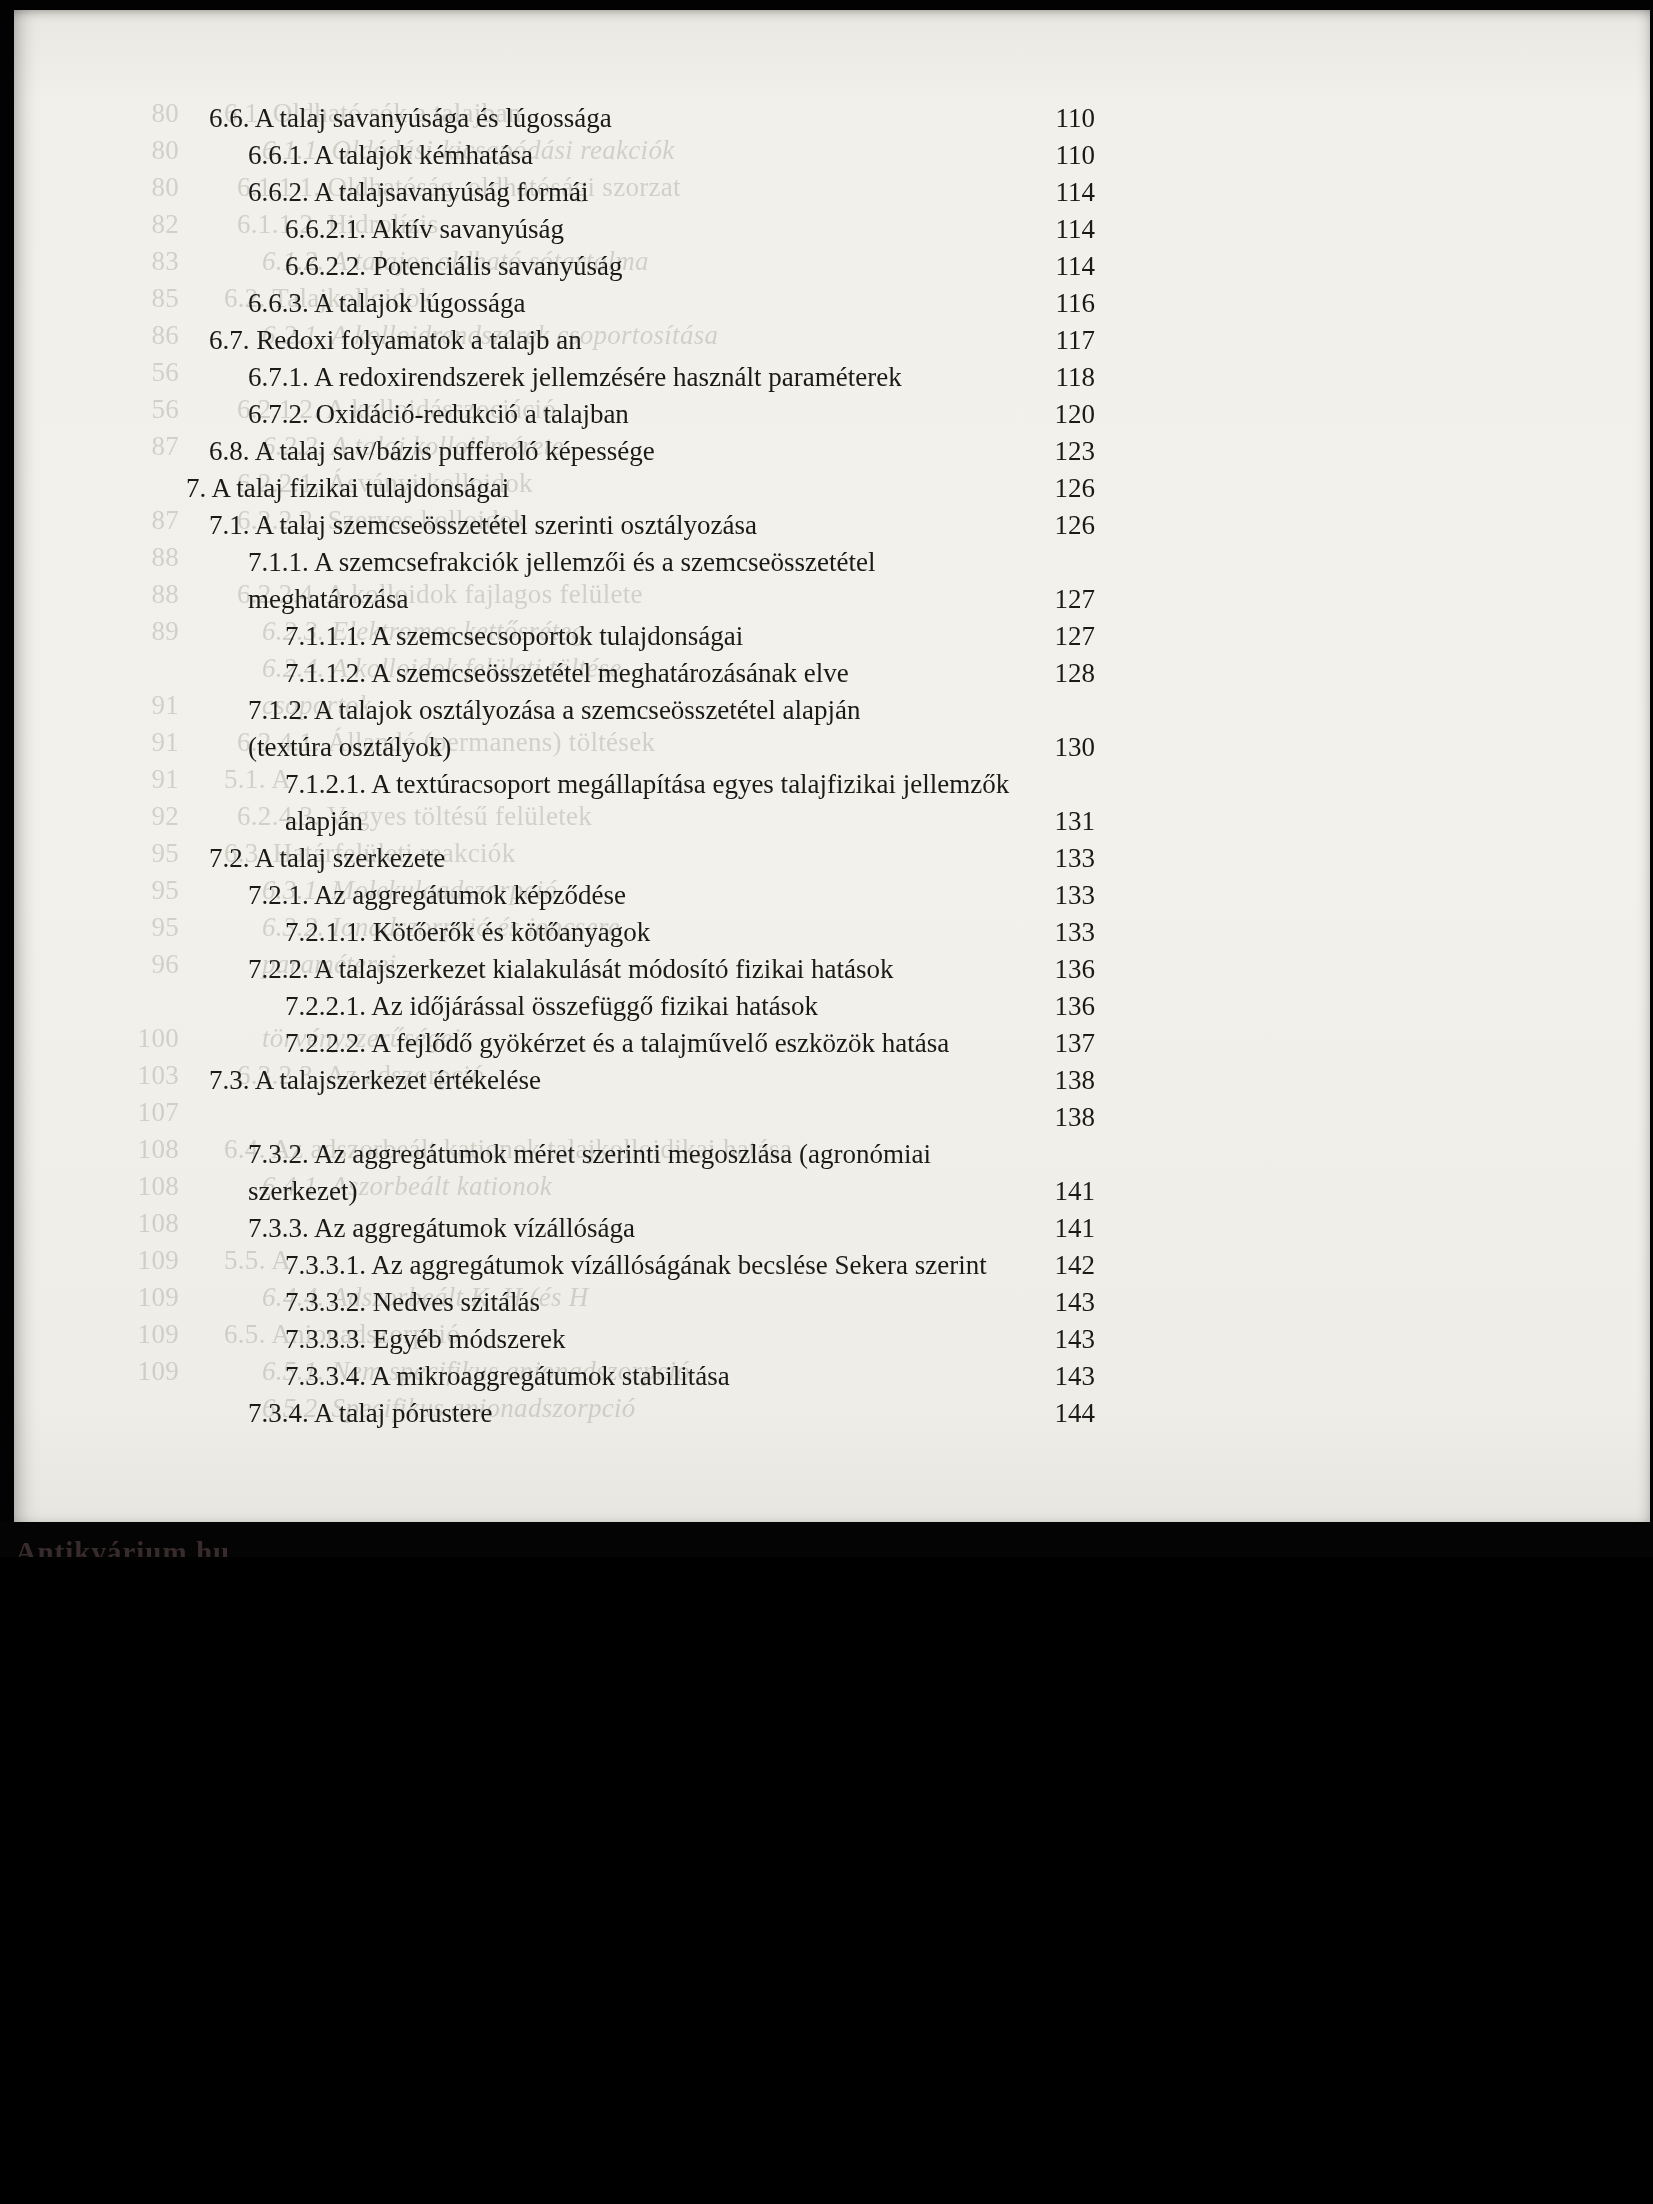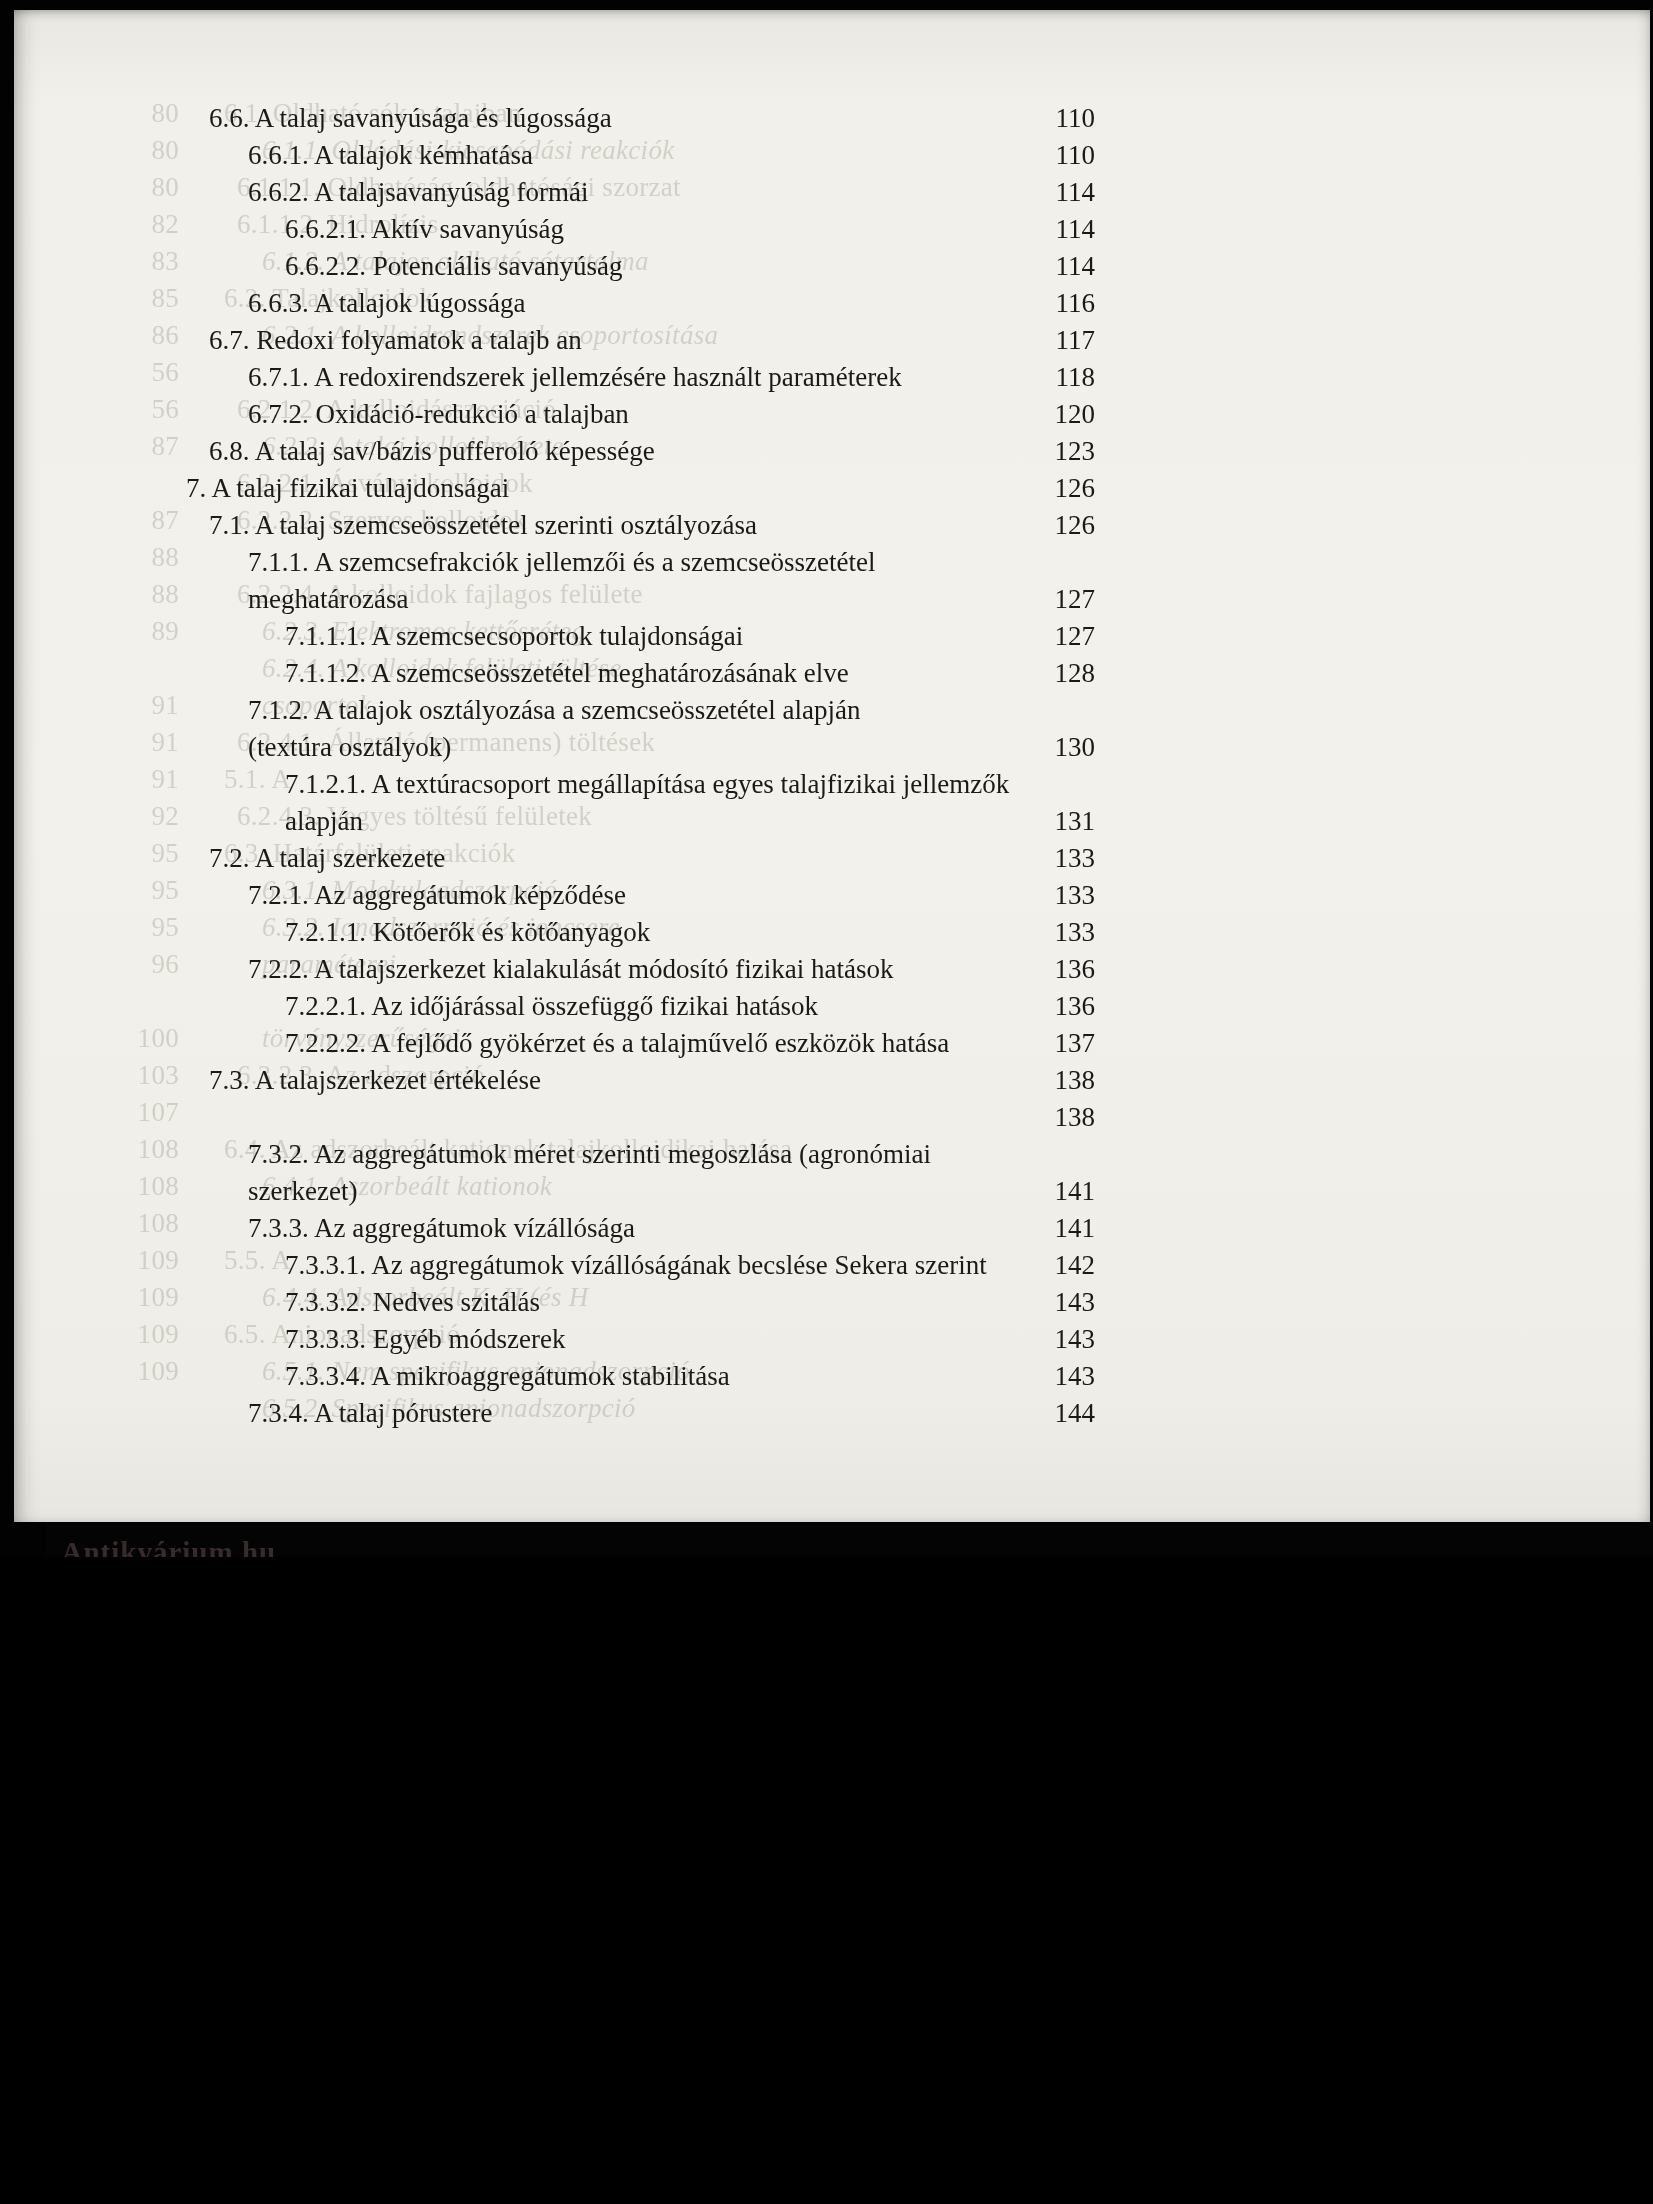--- a/index.html
+++ b/index.html
@@ -33,21 +33,21 @@
   .row { display:flex; align-items:baseline; min-height:37px; }
   .row .t { white-space:nowrap; }
   .row .sp { flex:1 1 0; min-width:0; }
   .row .p { white-space:nowrap; }
   .ind0 { padding-left:0;margin-left:40px; }
   .ind1 { padding-left:63px; }
   .ind2 { padding-left:102px; }
   .ind3 { padding-left:139px;gap:22px; }
   .bottom-bar {
     position:absolute; left:0; right:0; bottom:0; height:35px;
-    background:#040404; overflow:hidden;margin-left:46px;
+    background:#040404; overflow:hidden;
   }
   .watermark {
     position:absolute; left:15.5px; top:13.6px;
     font-family:"Liberation Serif", serif; font-weight:bold;
     font-size:29px; color:#4a3838; opacity:0.75; letter-spacing:1px;
   }
 </style>
 </head>
 <body>
 

